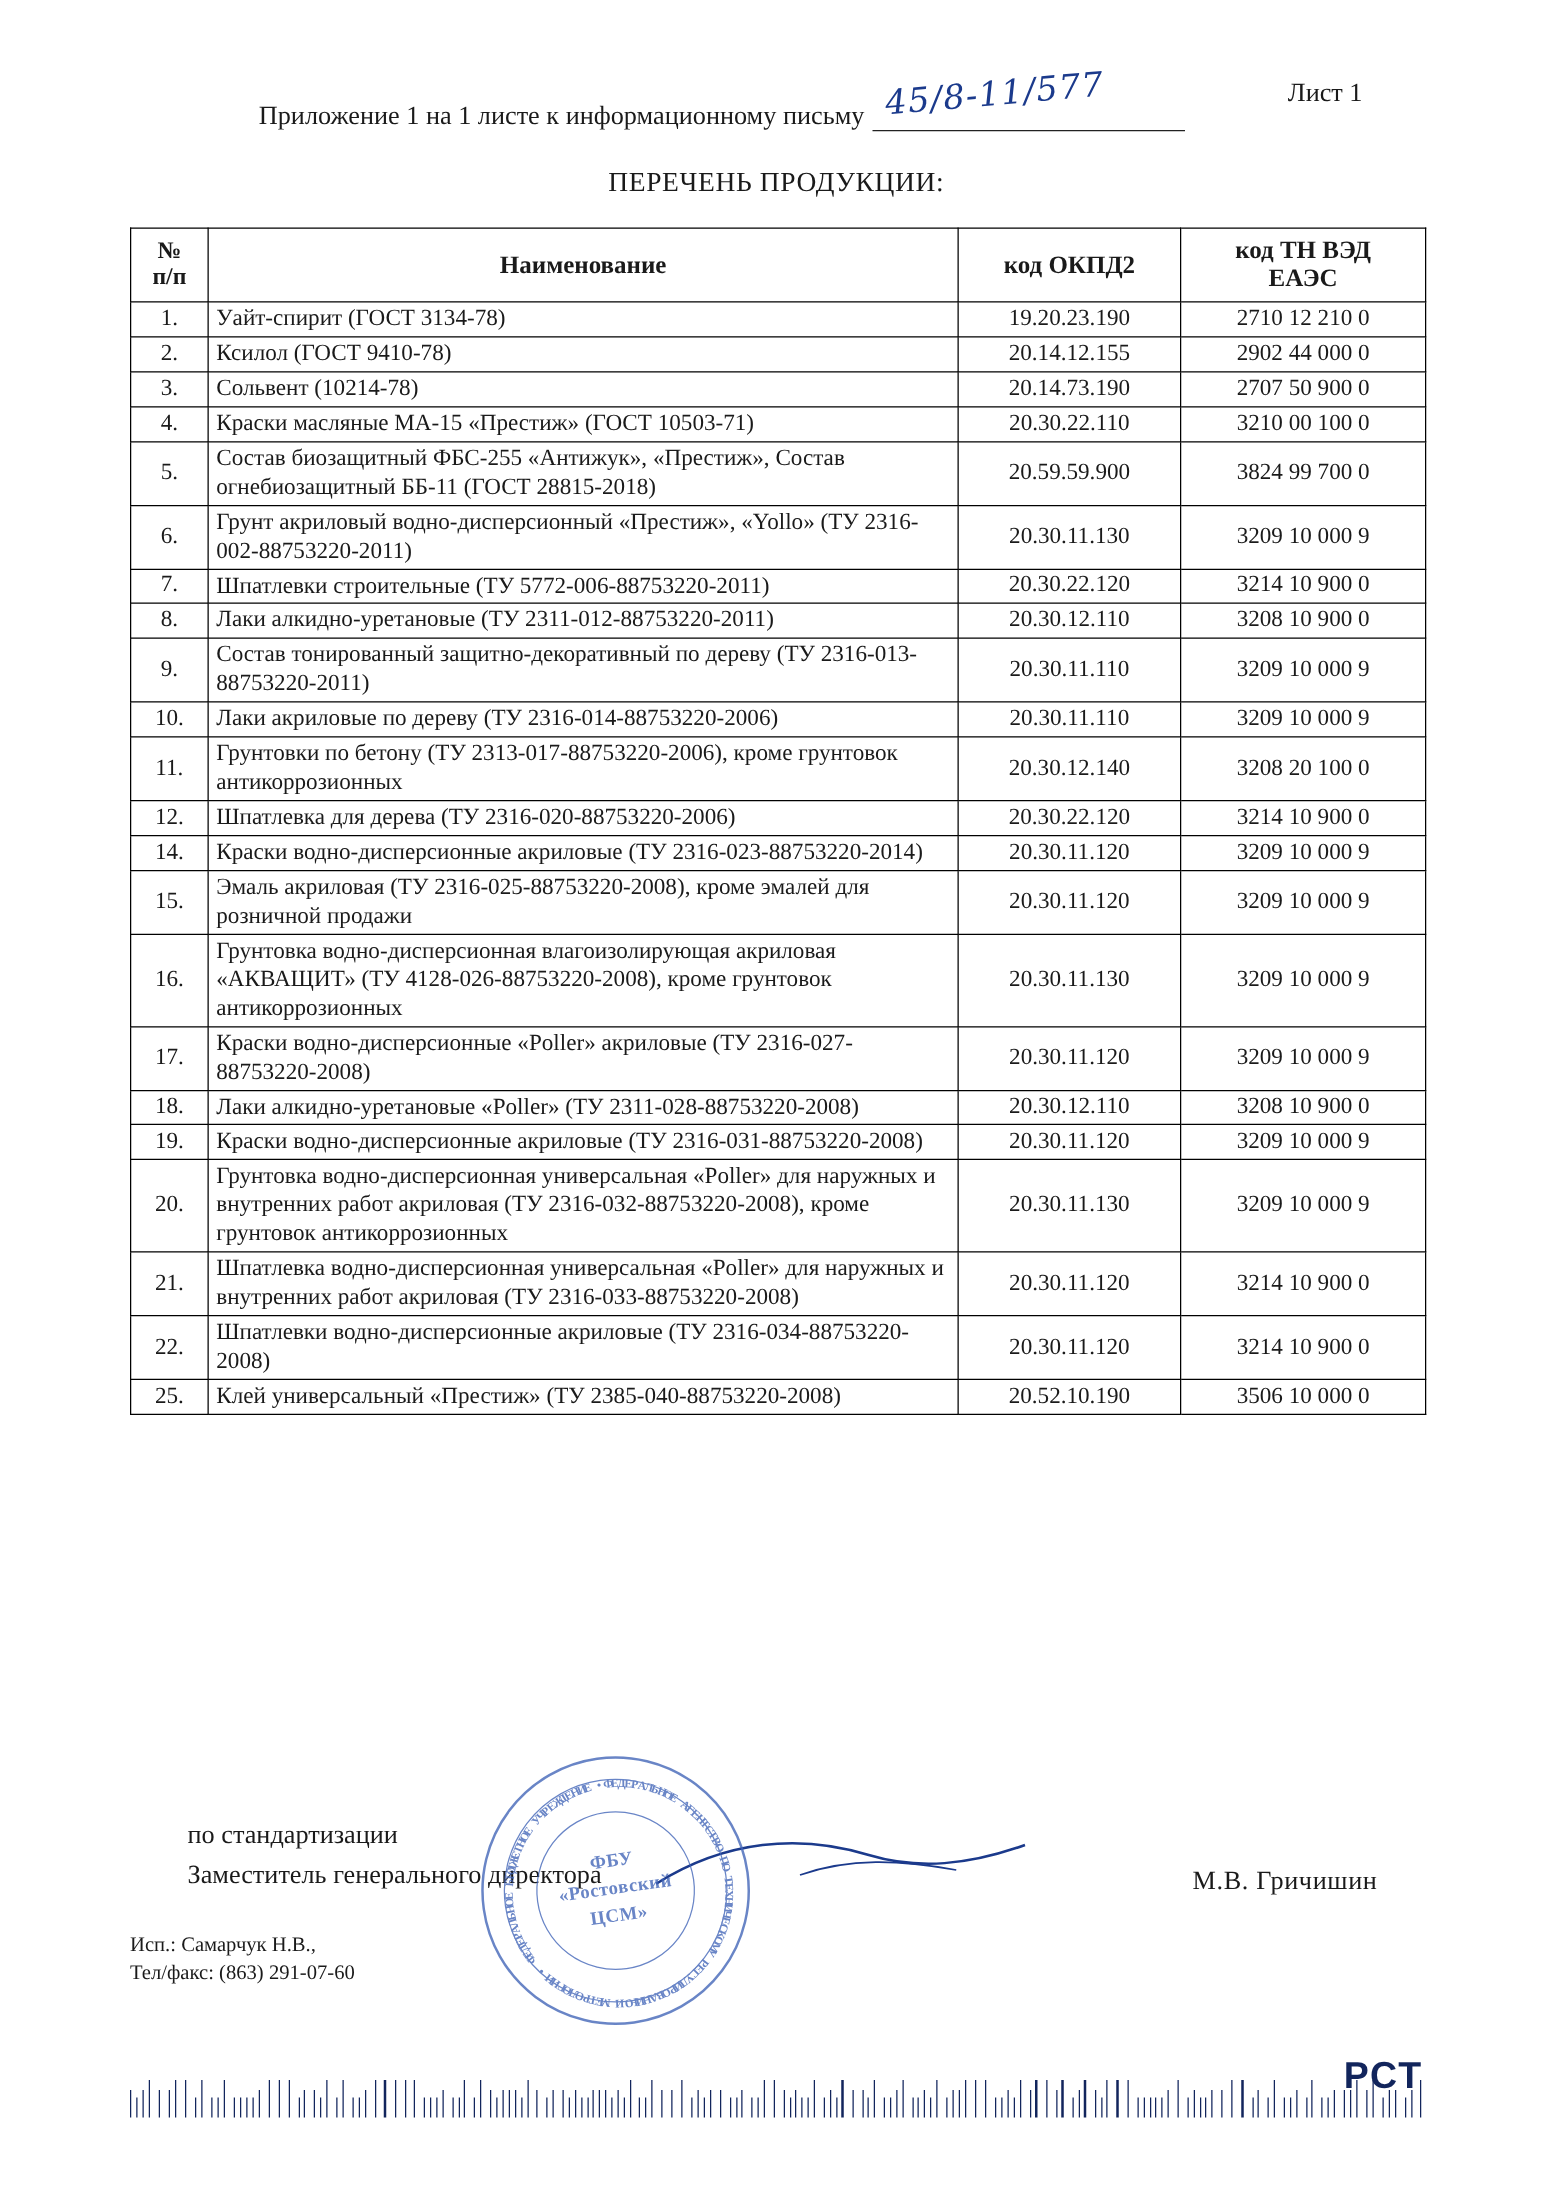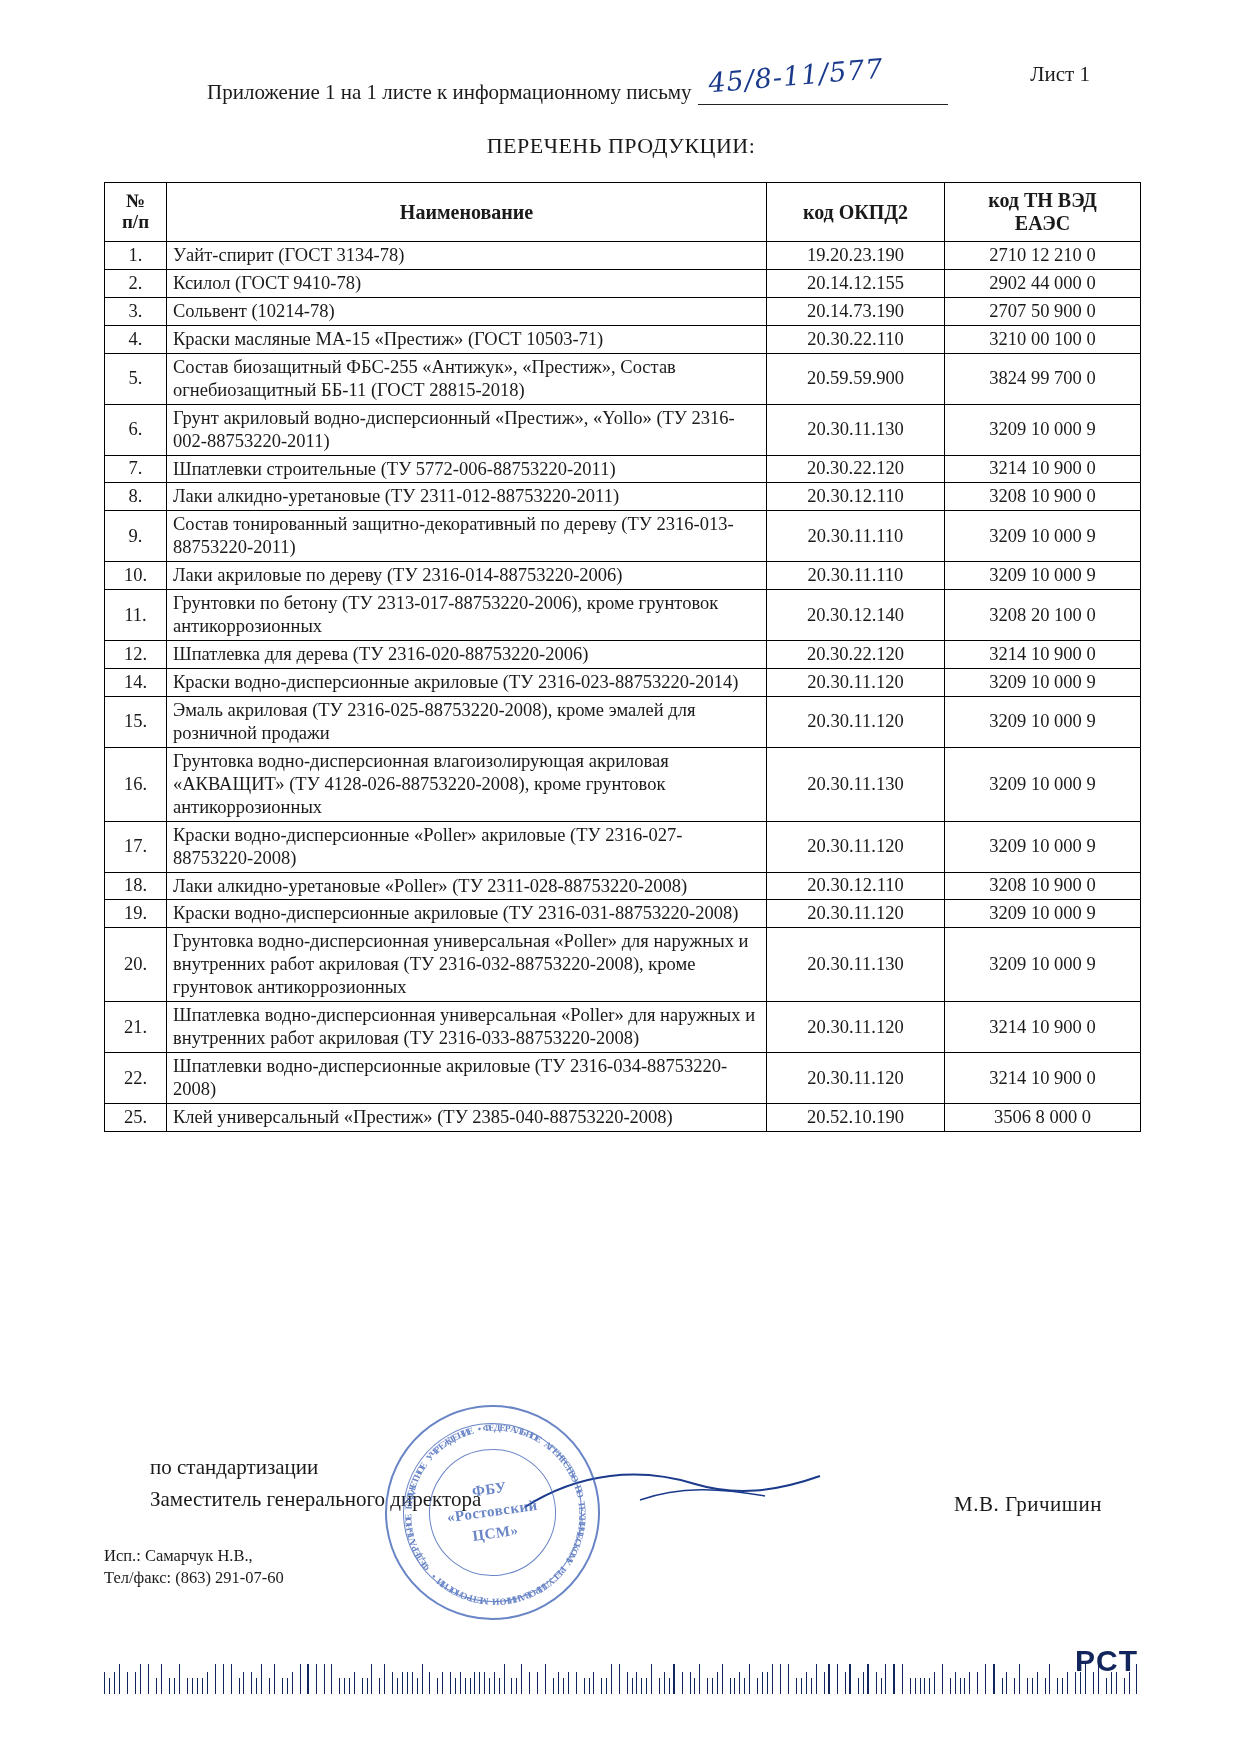--- a/index.html
+++ b/index.html
@@ -383,21 +383,21 @@
         <tr>
           <td class="num">22.</td>
           <td class="name">Шпатлевки водно-дисперсионные акриловые (ТУ 2316-034-88753220-2008)</td>
           <td class="code">20.30.11.120</td>
           <td class="code">3214 10 900 0</td>
         </tr>
         <tr>
           <td class="num">25.</td>
           <td class="name">Клей универсальный «Престиж» (ТУ 2385-040-88753220-2008)</td>
           <td class="code">20.52.10.190</td>
-          <td class="code">3506 8 000 0</td>
+          <td class="code">3506 10 000 0</td>
         </tr>
       </tbody>
   </table>
 
   <div class="sign-block">
     <div>по стандартизации</div>
     <div>Заместитель генерального директора</div>
   </div>
   <div class="sign-name">М.В. Гричишин</div>
 

